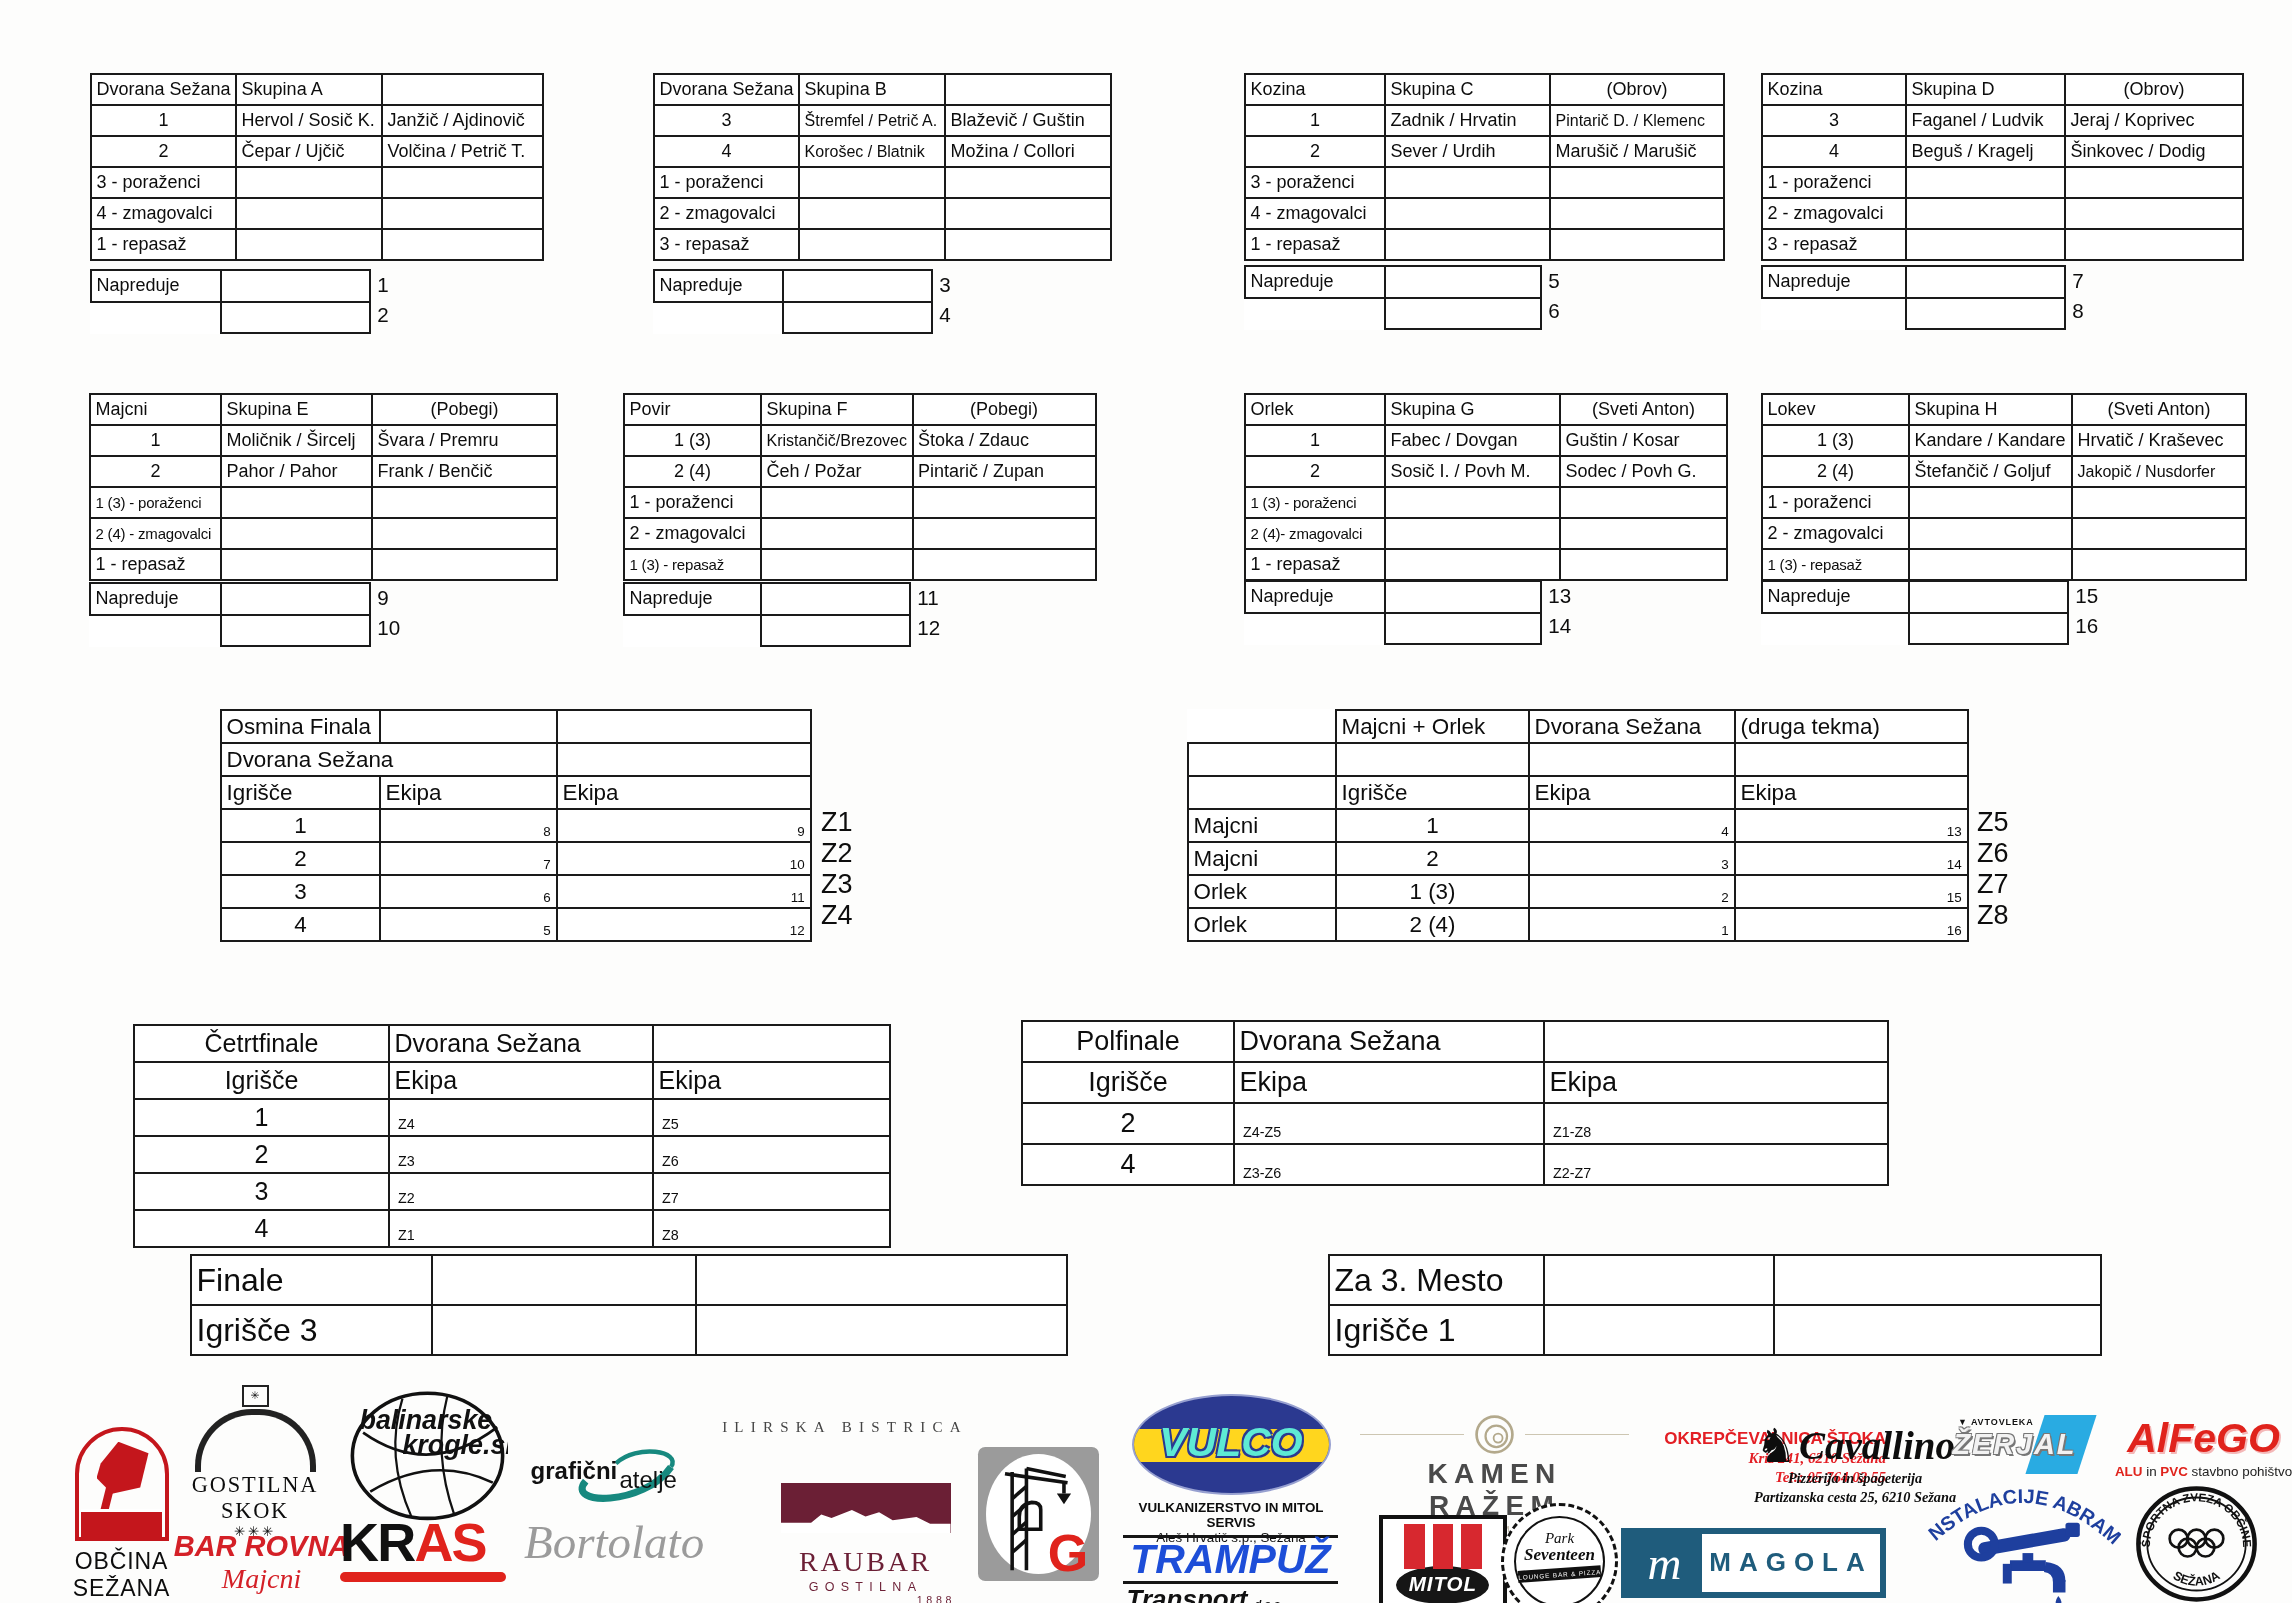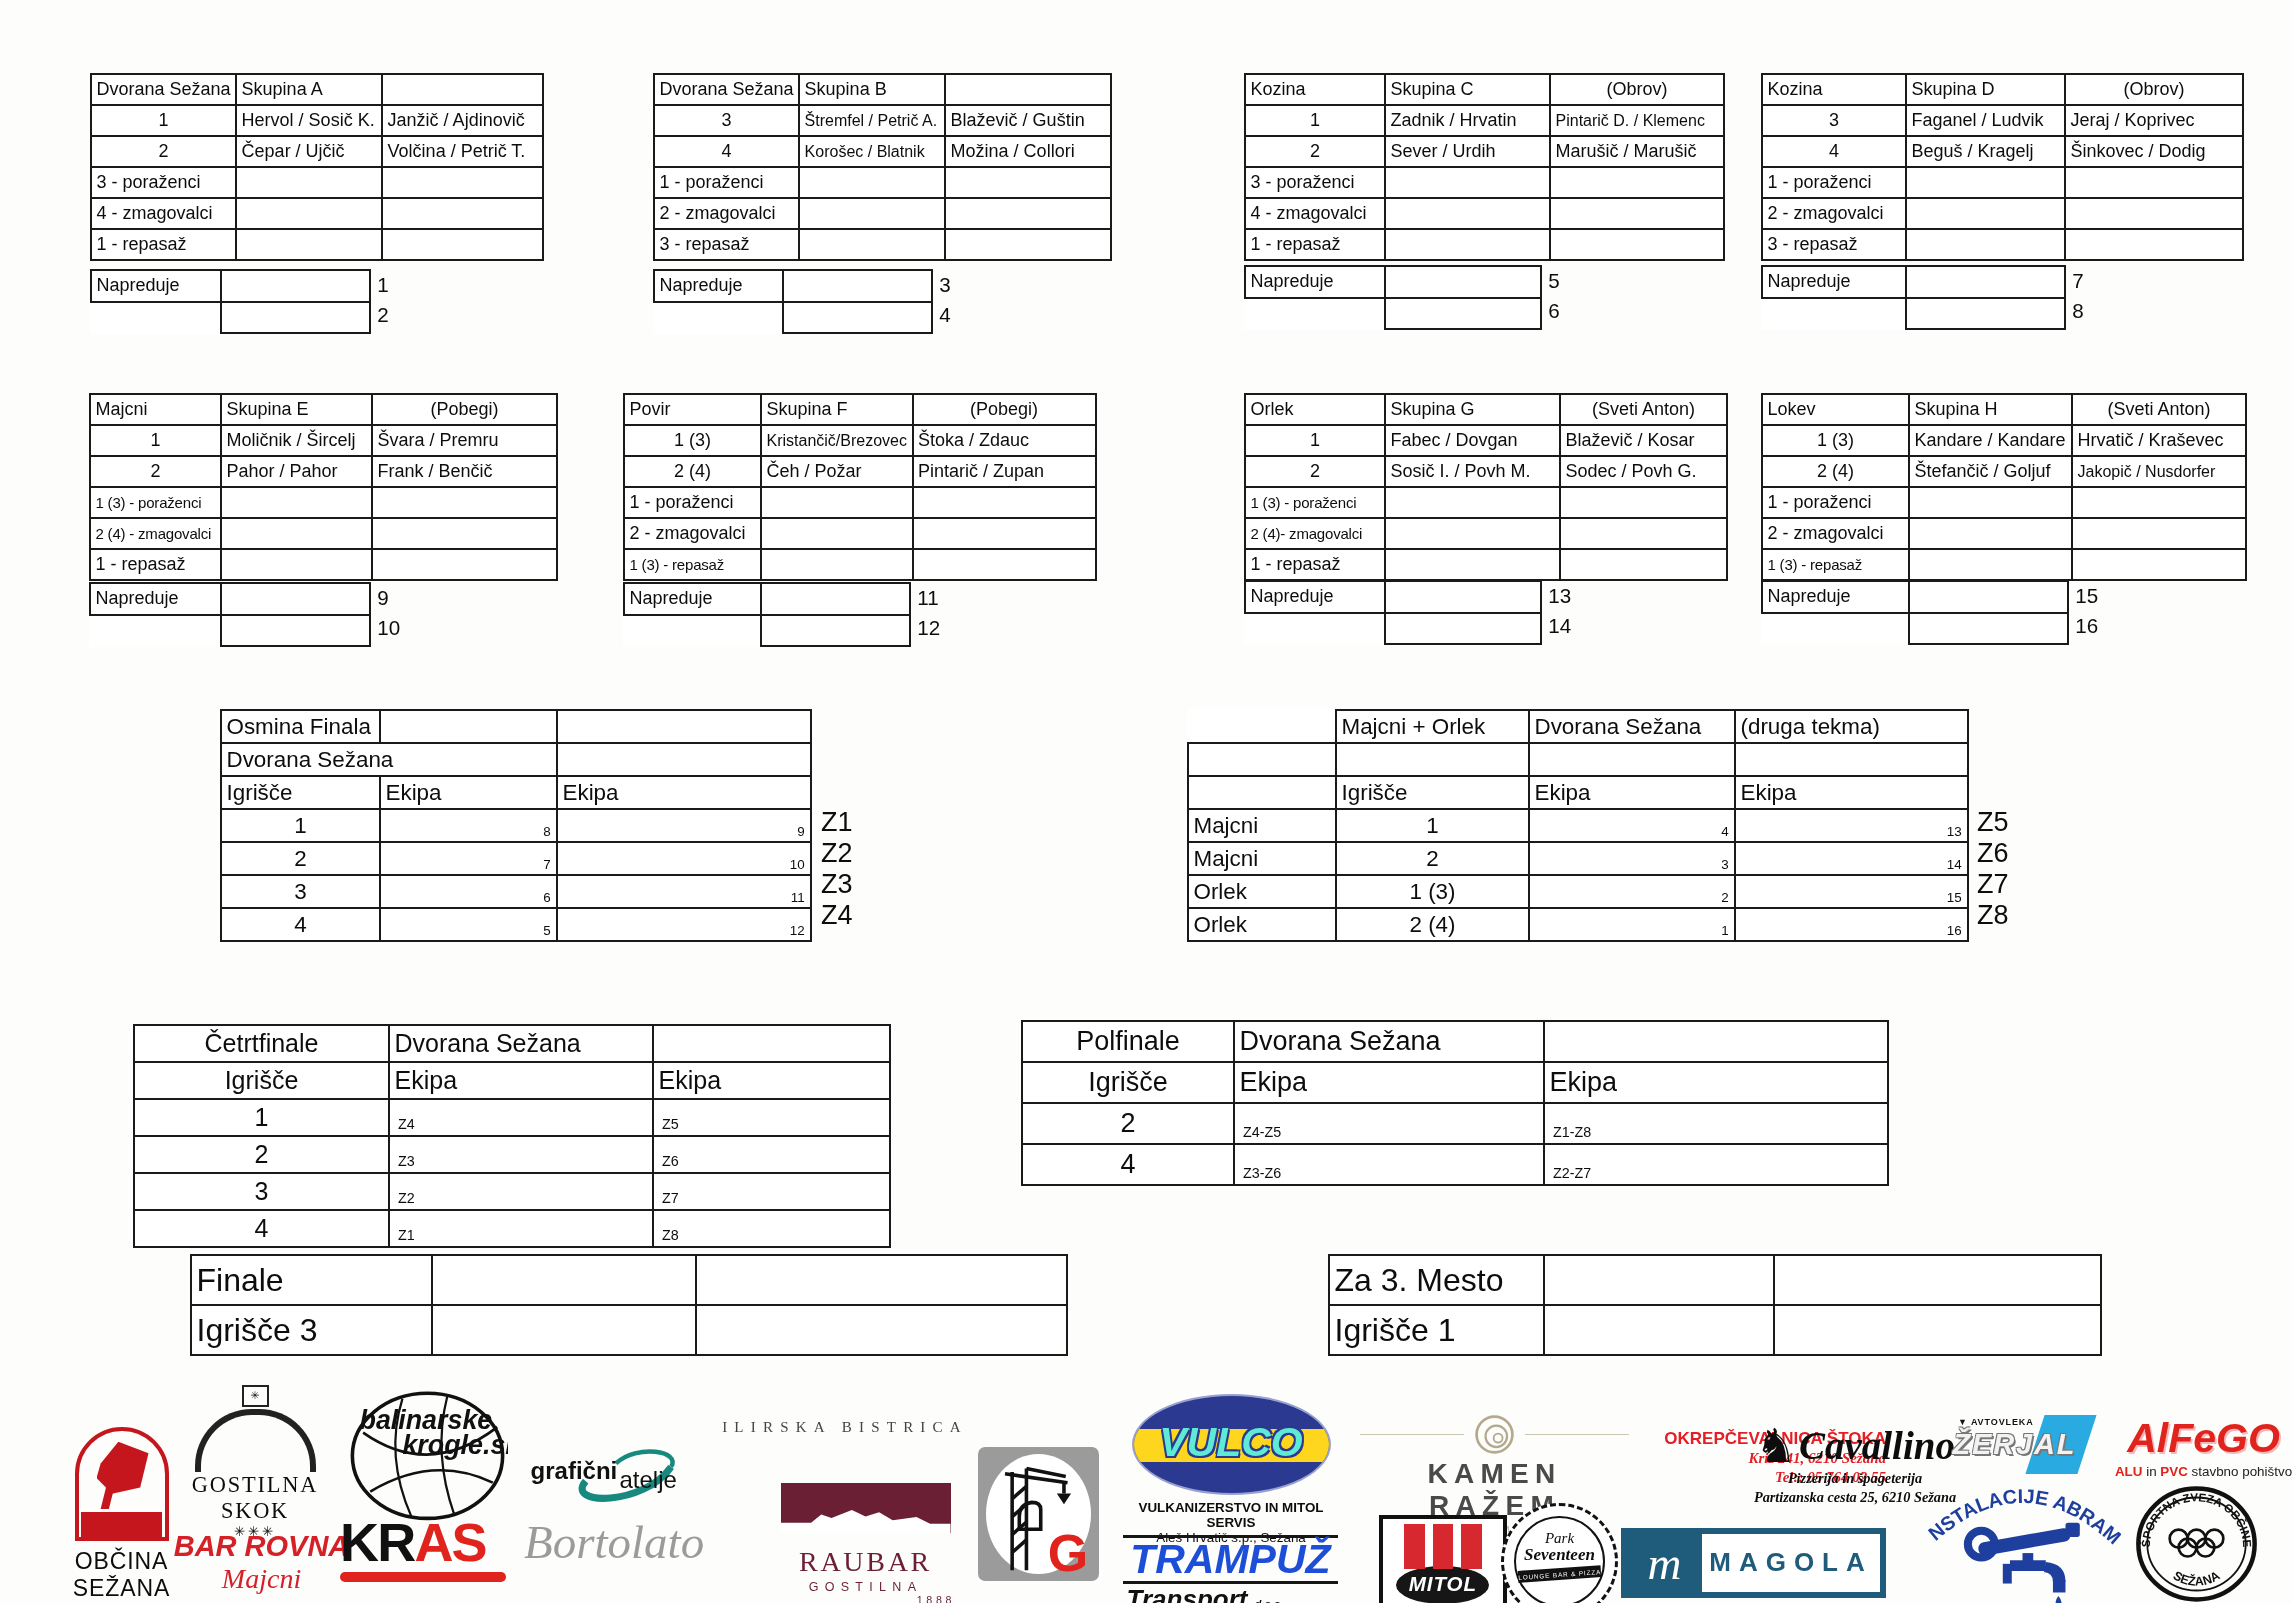--- a/index.html
+++ b/index.html
@@ -445,21 +445,21 @@
       </colgroup>
     <tbody>
         <tr>
           <td>Orlek</td>
           <td>Skupina G</td>
           <td class="c">(Sveti Anton)</td>
         </tr>
     <tr>
           <td class="c">1</td>
           <td>Fabec / Dovgan</td>
-          <td>Blaževič / Kosar</td>
+          <td>Guštin / Kosar</td>
         </tr>
     <tr>
           <td class="c">2</td>
           <td>Sosič I. / Povh M.</td>
           <td>Sodec / Povh G.</td>
         </tr>
     <tr>
           <td class="long">1 (3) - poraženci</td>
           <td></td>
           <td></td>

